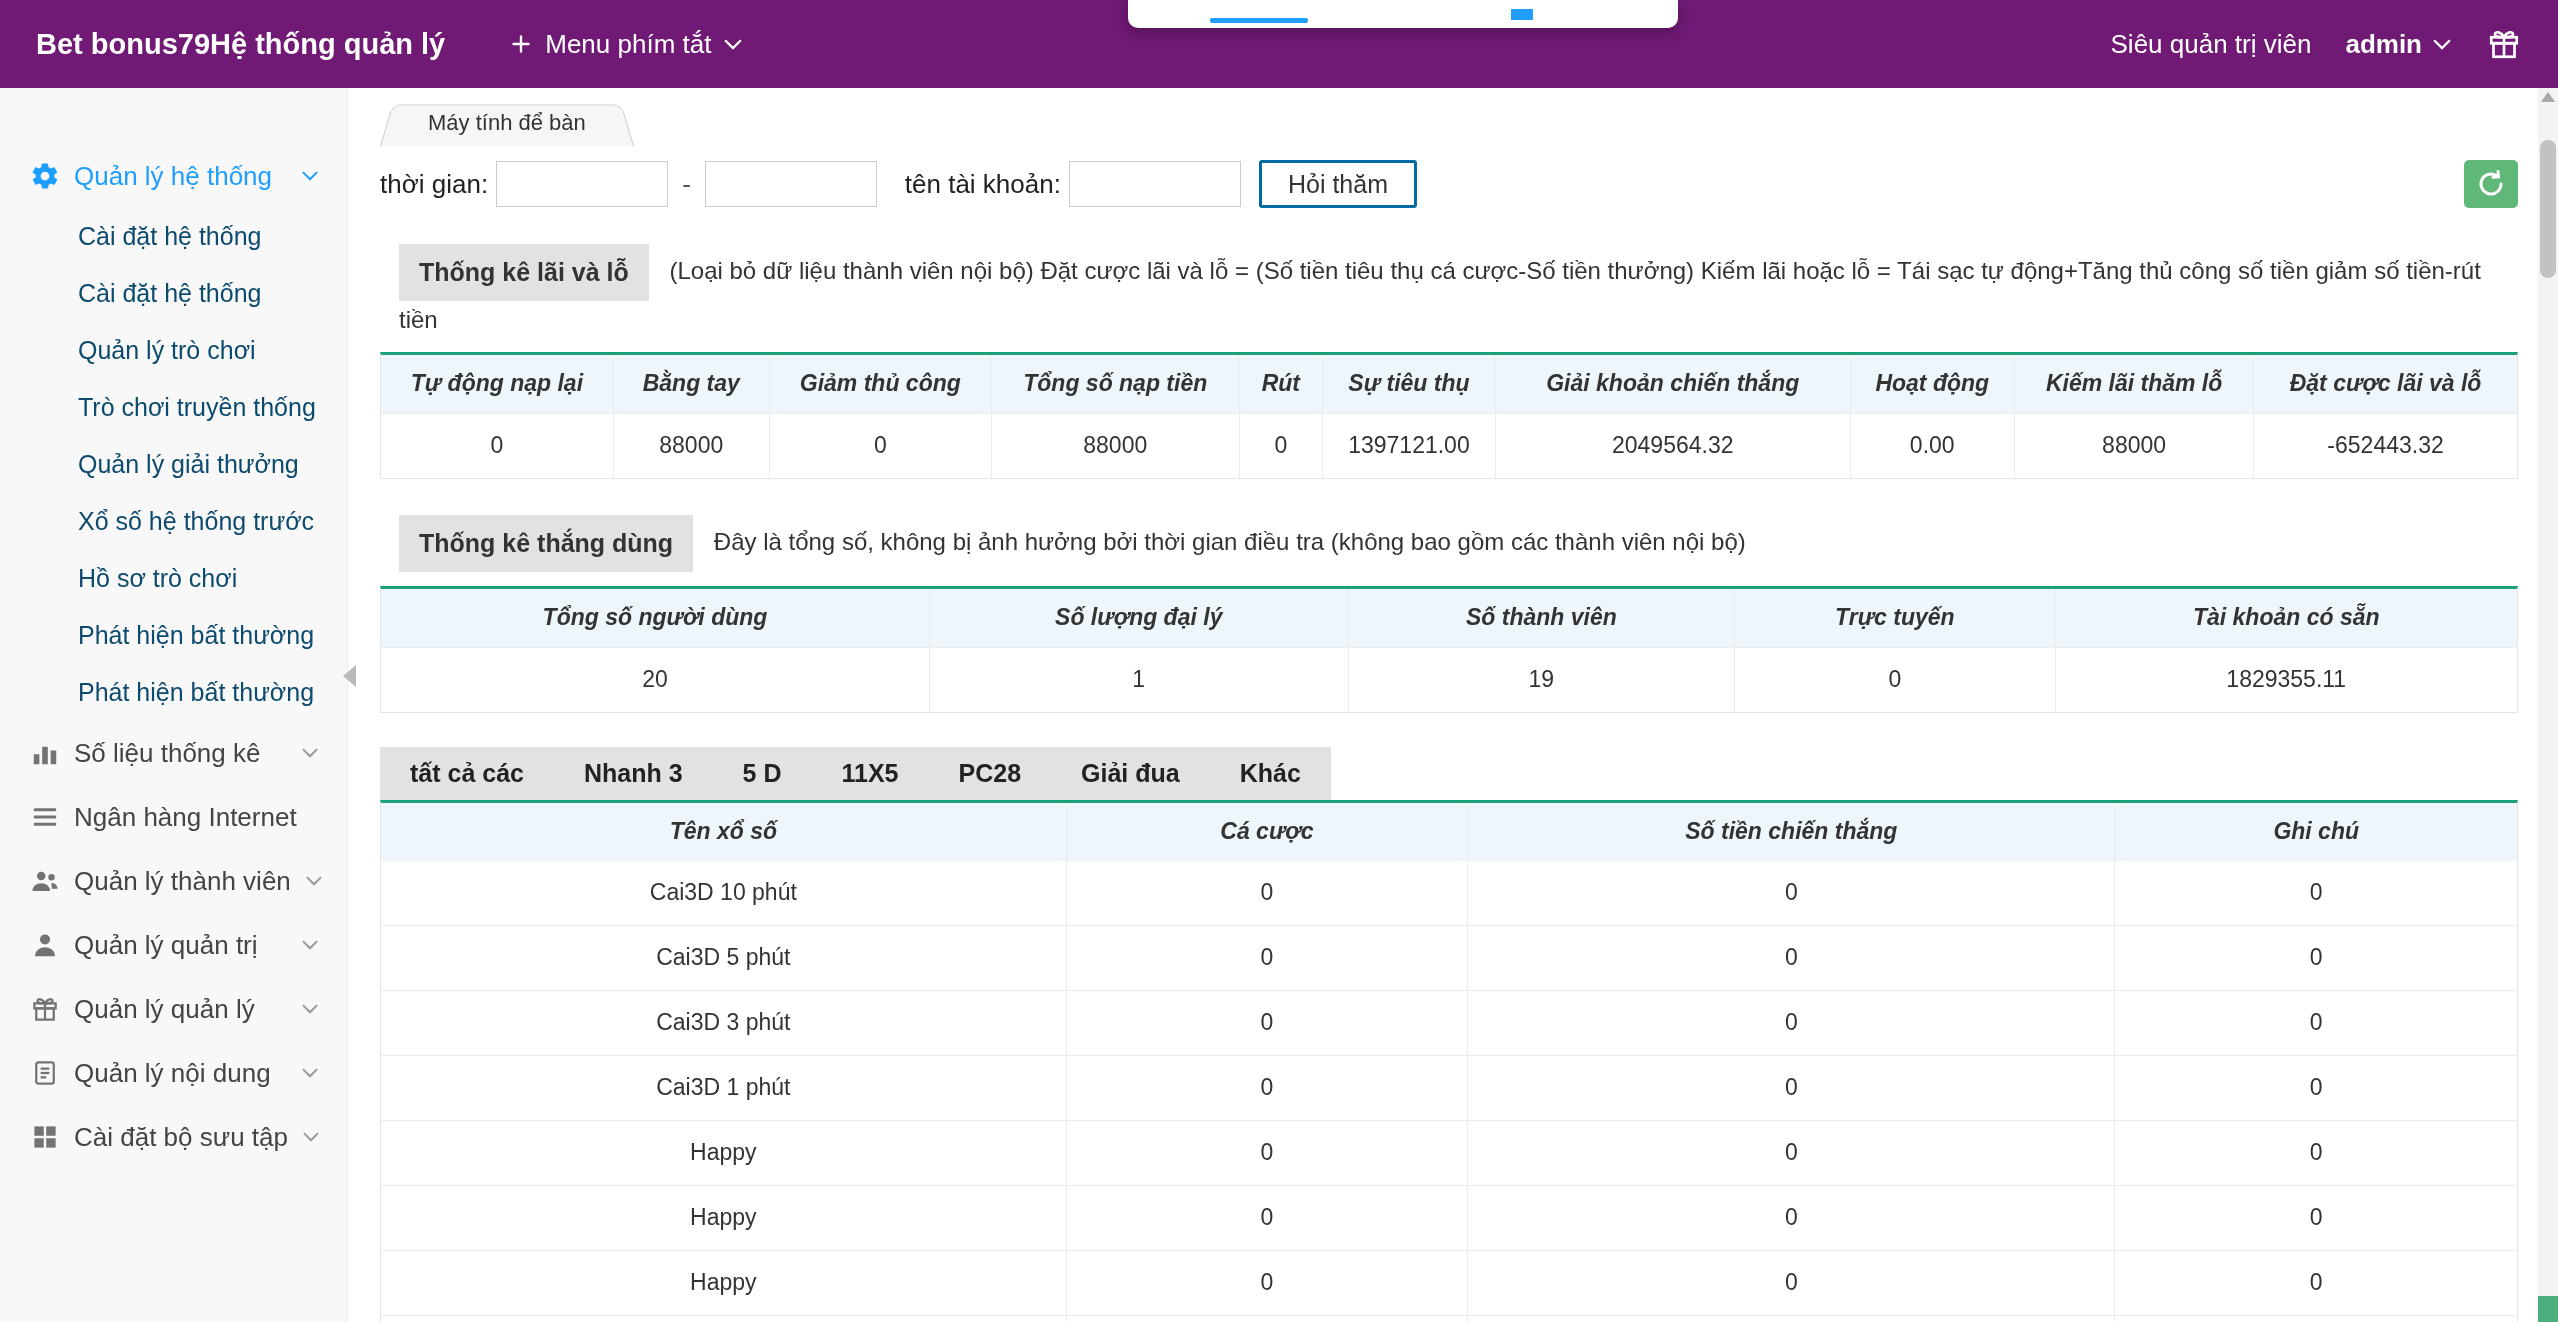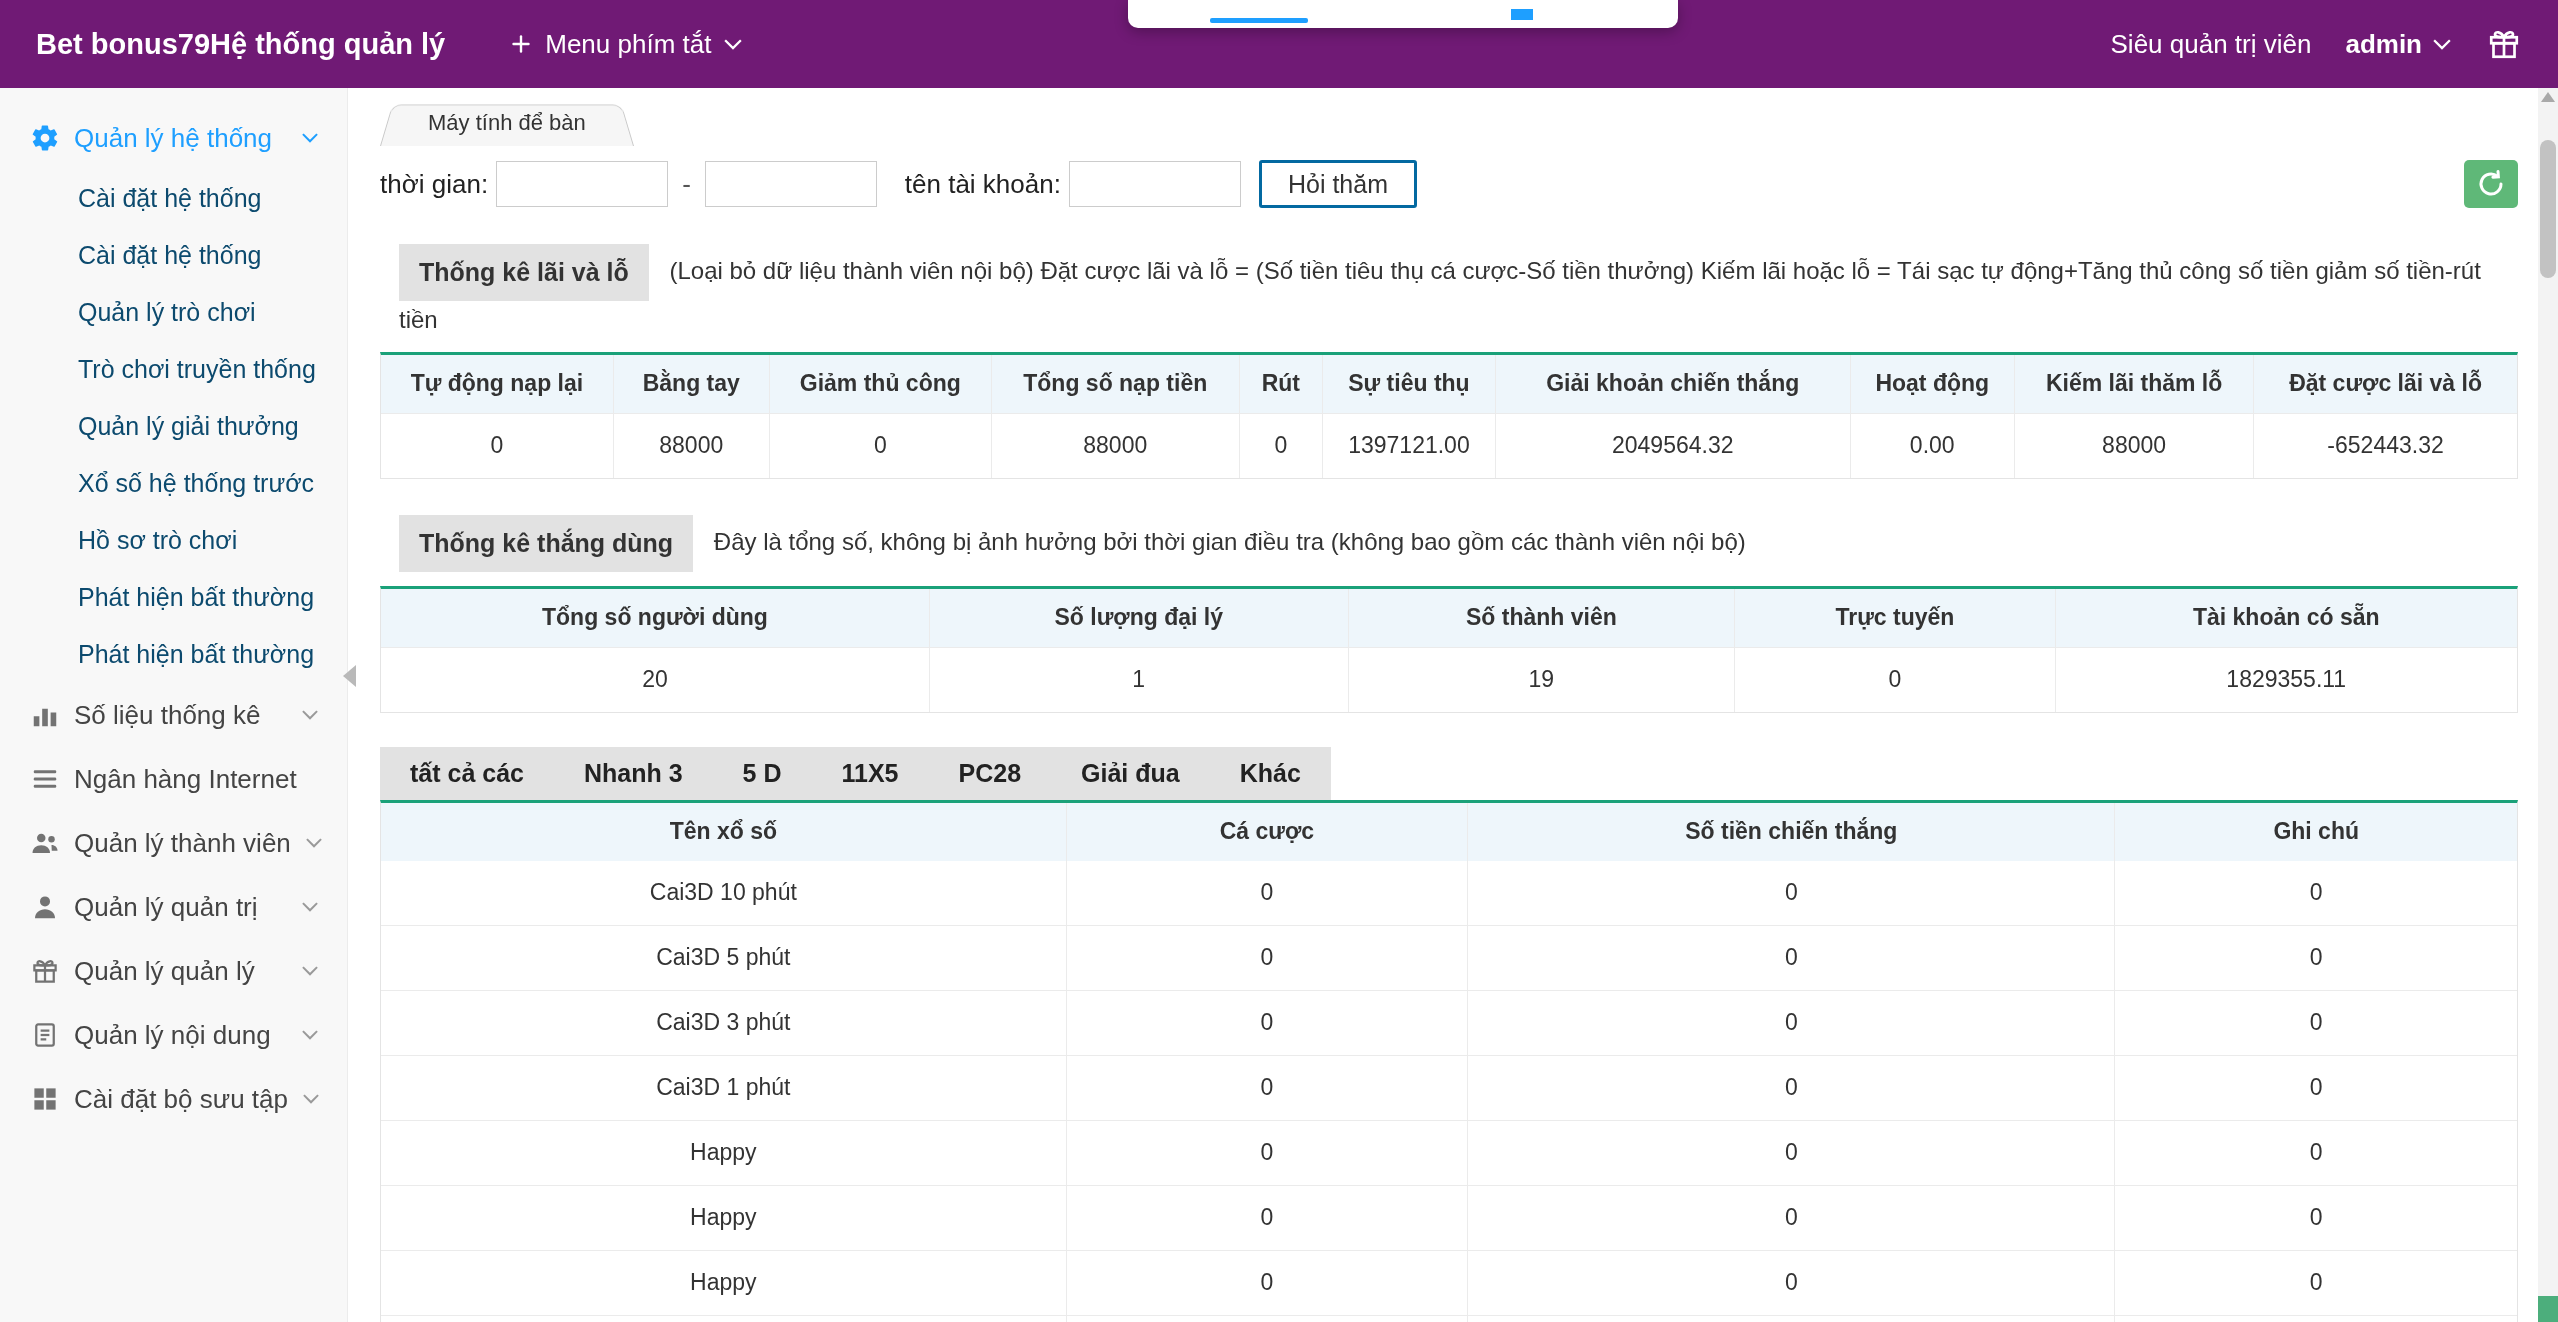--- a/index.html
+++ b/index.html
@@ -24,21 +24,21 @@
   
   .floating-dialog { position:absolute; z-index:10; top:0; left:1128px; width:550px; height:28px;
     background:#fff; border-radius:0 0 10px 10px; box-shadow:0 4px 14px rgba(0,0,0,.28); }
   .dialog-underline { position:absolute; left:82px; bottom:5px; width:98px; height:5px;
     background:#1e9fff; border-radius:2px; }
   .dialog-chip { position:absolute; left:383px; bottom:8px; width:22px; height:11px; background:#1e9fff; }
 
   
   .layout { display:flex; height:1234px; position:relative; }
   .sidebar { width:348px; min-width:348px; background:#f8f8f8; border-right:1px solid #ececec;
-    padding-top:18px; position:relative; }
+    padding-top:56px; position:relative; }
   .side-parent { height:64px; display:flex; align-items:center; padding:0 28px 0 30px; gap:14px;
     font-size:26px; color:#444; cursor:pointer; white-space:nowrap; }
   .side-parent .mi { width:30px; height:30px; flex:none; color:#737373; }
   .side-parent .chev2 { margin-left:auto; width:18px; height:12px; color:#9a9a9a; flex:none; }
   .side-parent.active, .side-parent.active .mi, .side-parent.active .chev2 { color:#1e9fff; }
   .side-child { height:57px; display:flex; align-items:center; padding-left:78px;
     font-size:25px; color:#0c4a6e; cursor:pointer; white-space:nowrap; }
   .collapse-handle { position:absolute; right:-12px; top:552px; width:20px; height:72px;
     display:flex; align-items:center; justify-content:center; cursor:pointer; z-index:3; }
   .tri-left { width:0; height:0; border-top:11px solid transparent; border-bottom:11px solid transparent;
@@ -69,21 +69,21 @@
   .section-title { display:inline-block; background:#e2e2e2; padding:9px 20px; font-weight:700;
     font-size:25px; margin-right:14px; vertical-align:middle; }
   .section-note { font-size:24px; color:#333; }
 
   .tbl { margin-top:14px; border:1px solid #e4e4e4; border-top:3px solid #1aa179; }
   .trow { display:flex; width:100%; }
   .trow + .trow { border-top:1px solid #ebebeb; }
   .tcell { border-right:1px solid #ebebeb; display:flex; align-items:center; justify-content:center;
     text-align:center; font-size:23px; padding:17px 8px; min-height:64px; color:#333; }
   .tcell:last-child { border-right:none; }
-  .hrow .tcell { background:#eef6fb; font-weight:700; min-height:58px; padding:13px 8px; }
+  .hrow .tcell { background:#eef6fb; font-weight:700; min-height:58px; padding:13px 8px;font-style:italic; }
 
   
   .t1 .tcell:nth-child(1){width:10.9%} .t1 .tcell:nth-child(2){width:7.3%}
   .t1 .tcell:nth-child(3){width:10.4%} .t1 .tcell:nth-child(4){width:11.6%}
   .t1 .tcell:nth-child(5){width:3.9%}  .t1 .tcell:nth-child(6){width:8.1%}
   .t1 .tcell:nth-child(7){width:16.6%} .t1 .tcell:nth-child(8){width:7.7%}
   .t1 .tcell:nth-child(9){width:11.2%} .t1 .tcell:nth-child(10){width:12.3%}
 
   .t2 .tcell:nth-child(1){width:25.7%} .t2 .tcell:nth-child(2){width:19.6%}
   .t2 .tcell:nth-child(3){width:18.1%} .t2 .tcell:nth-child(4){width:15.0%}

